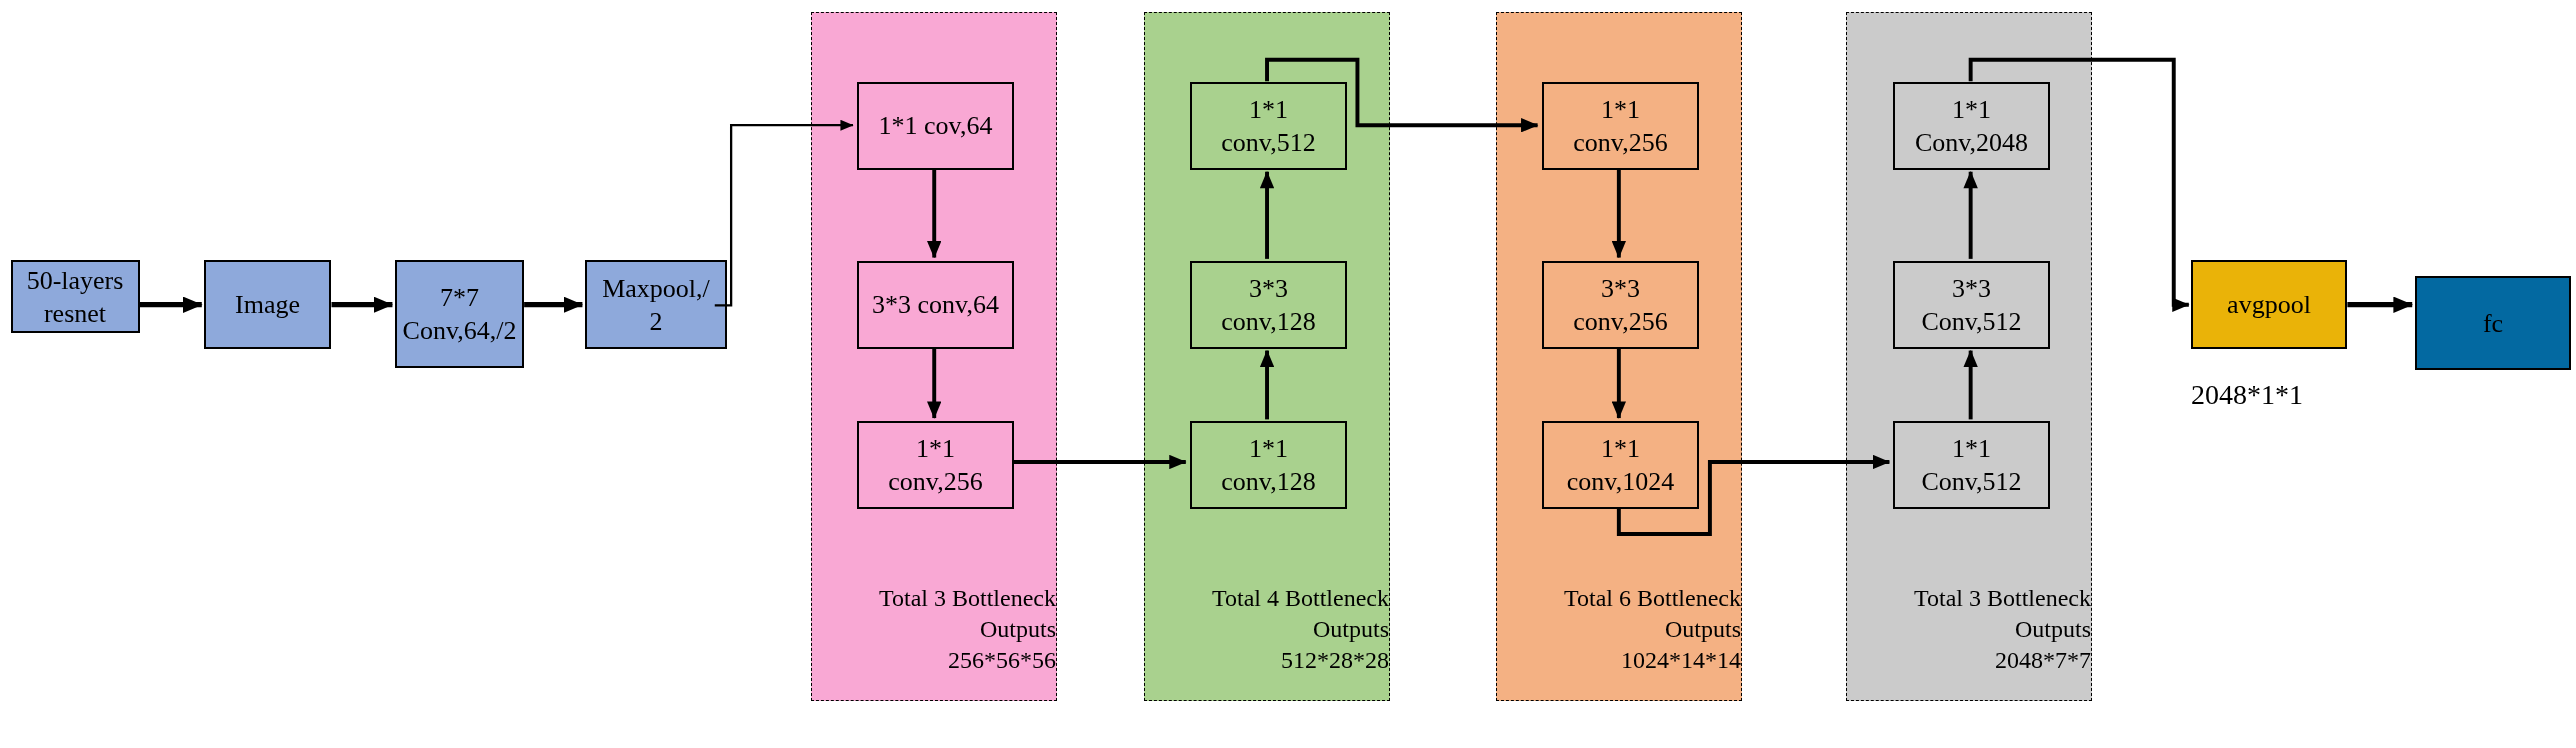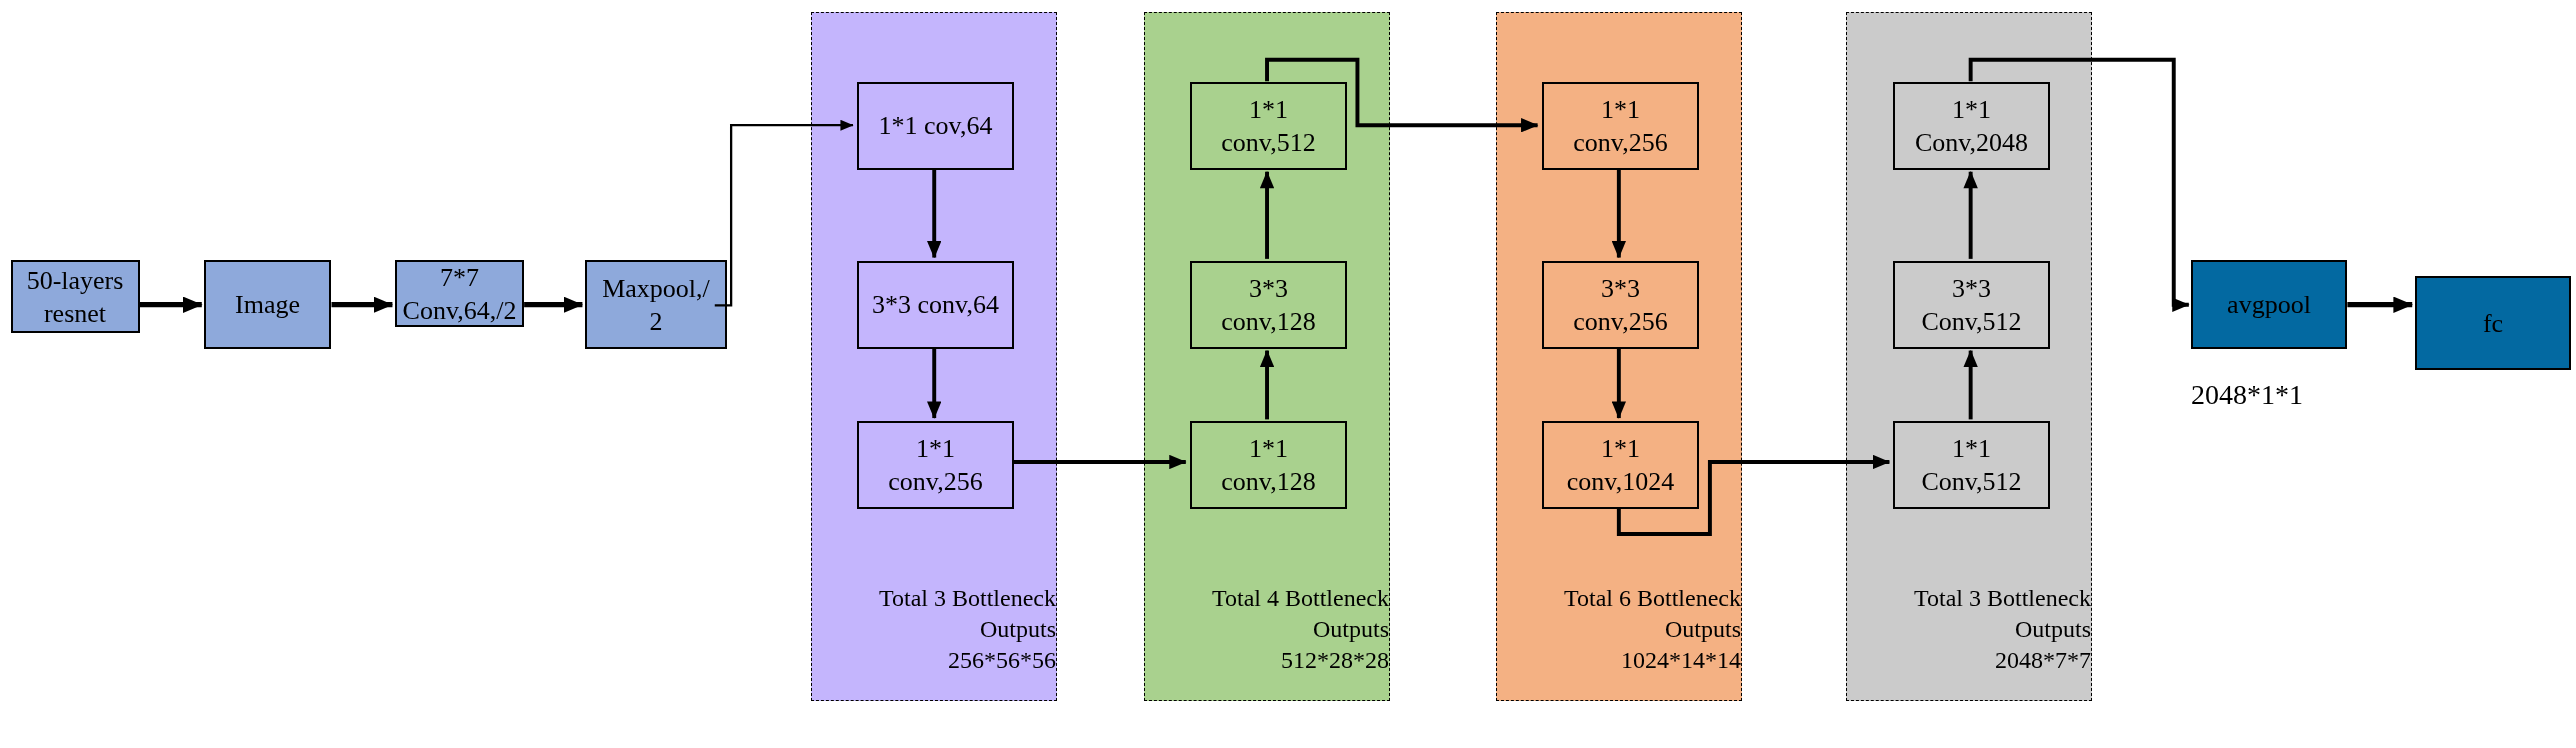--- a/index.html
+++ b/index.html
@@ -76,26 +76,26 @@
   }
 </style>
 </head>
 <body>
 
 <div class="canvas">
 
   <div class="node" style="left: 10.5px; top: 260px; width: 129px; height: 73px; background: rgb(142, 169, 219);">50-layers
 resnet</div>
   <div class="node" style="left: 204px; top: 260px; width: 127px; height: 89px; background: rgb(142, 169, 219);">Image</div>
-  <div class="node" style="left: 395px; top: 260px; width: 129px; height: 67px; background: rgb(142, 169, 219);">7*7
+  <div class="node" style="left: 395px; top: 260px; width: 129px; height: 108px; background: rgb(142, 169, 219);">7*7
 Conv,64,/2</div>
   <div class="node" style="left: 585px; top: 260px; width: 142px; height: 89px; background: rgb(142, 169, 219);">Maxpool,/
 2</div>
 
-  <div class="stage" style="left: 811px; width: 246px; background: #c4b5fd;">
+  <div class="stage" style="left: 811px; width: 246px; background: #f9a8d4;">
     <div class="sbox r1">1*1 cov,64</div>
     <div class="sbox r2">3*3 conv,64</div>
     <div class="sbox r3">1*1
 conv,256</div>
     <div class="caption">Total 3 Bottleneck
 Outputs
 256*56*56</div>
   </div>
 
   <div class="stage" style="left: 1144px; width: 246px; background: rgb(169, 209, 142);">
@@ -127,21 +127,21 @@
 Conv,2048</div>
     <div class="sbox r2" style="left:46px;">3*3
 Conv,512</div>
     <div class="sbox r3" style="left:46px;">1*1
 Conv,512</div>
     <div class="caption">Total 3 Bottleneck
 Outputs
 2048*7*7</div>
   </div>
 
-  <div class="node" style="left: 2191px; top: 260px; width: 156px; height: 89px; background: #0369a1;">avgpool</div>
+  <div class="node" style="left: 2191px; top: 260px; width: 156px; height: 89px; background: #eab308;">avgpool</div>
   <div class="note" style="left:2191px; top:379px; width:156px;">2048*1*1</div>
   <div class="node" style="left: 2415px; top: 276px; width: 156px; height: 94px; background: #0369a1;">fc</div>
 
   <svg id="wires" width="2576" height="749" viewBox="0 0 3932 1143">
     <defs>
       <marker id="ah-big" viewBox="0 0 12 10" refX="11.5" refY="5" markerWidth="30" markerHeight="25" orient="auto" markerUnits="userSpaceOnUse">
         <path d="M0,0 L12,5 L0,10 Z" fill="#000"></path>
       </marker>
       <marker id="ah-mid" viewBox="0 0 12 10" refX="11.5" refY="5" markerWidth="27" markerHeight="22" orient="auto" markerUnits="userSpaceOnUse">
         <path d="M0,0 L12,5 L0,10 Z" fill="#000"></path>

